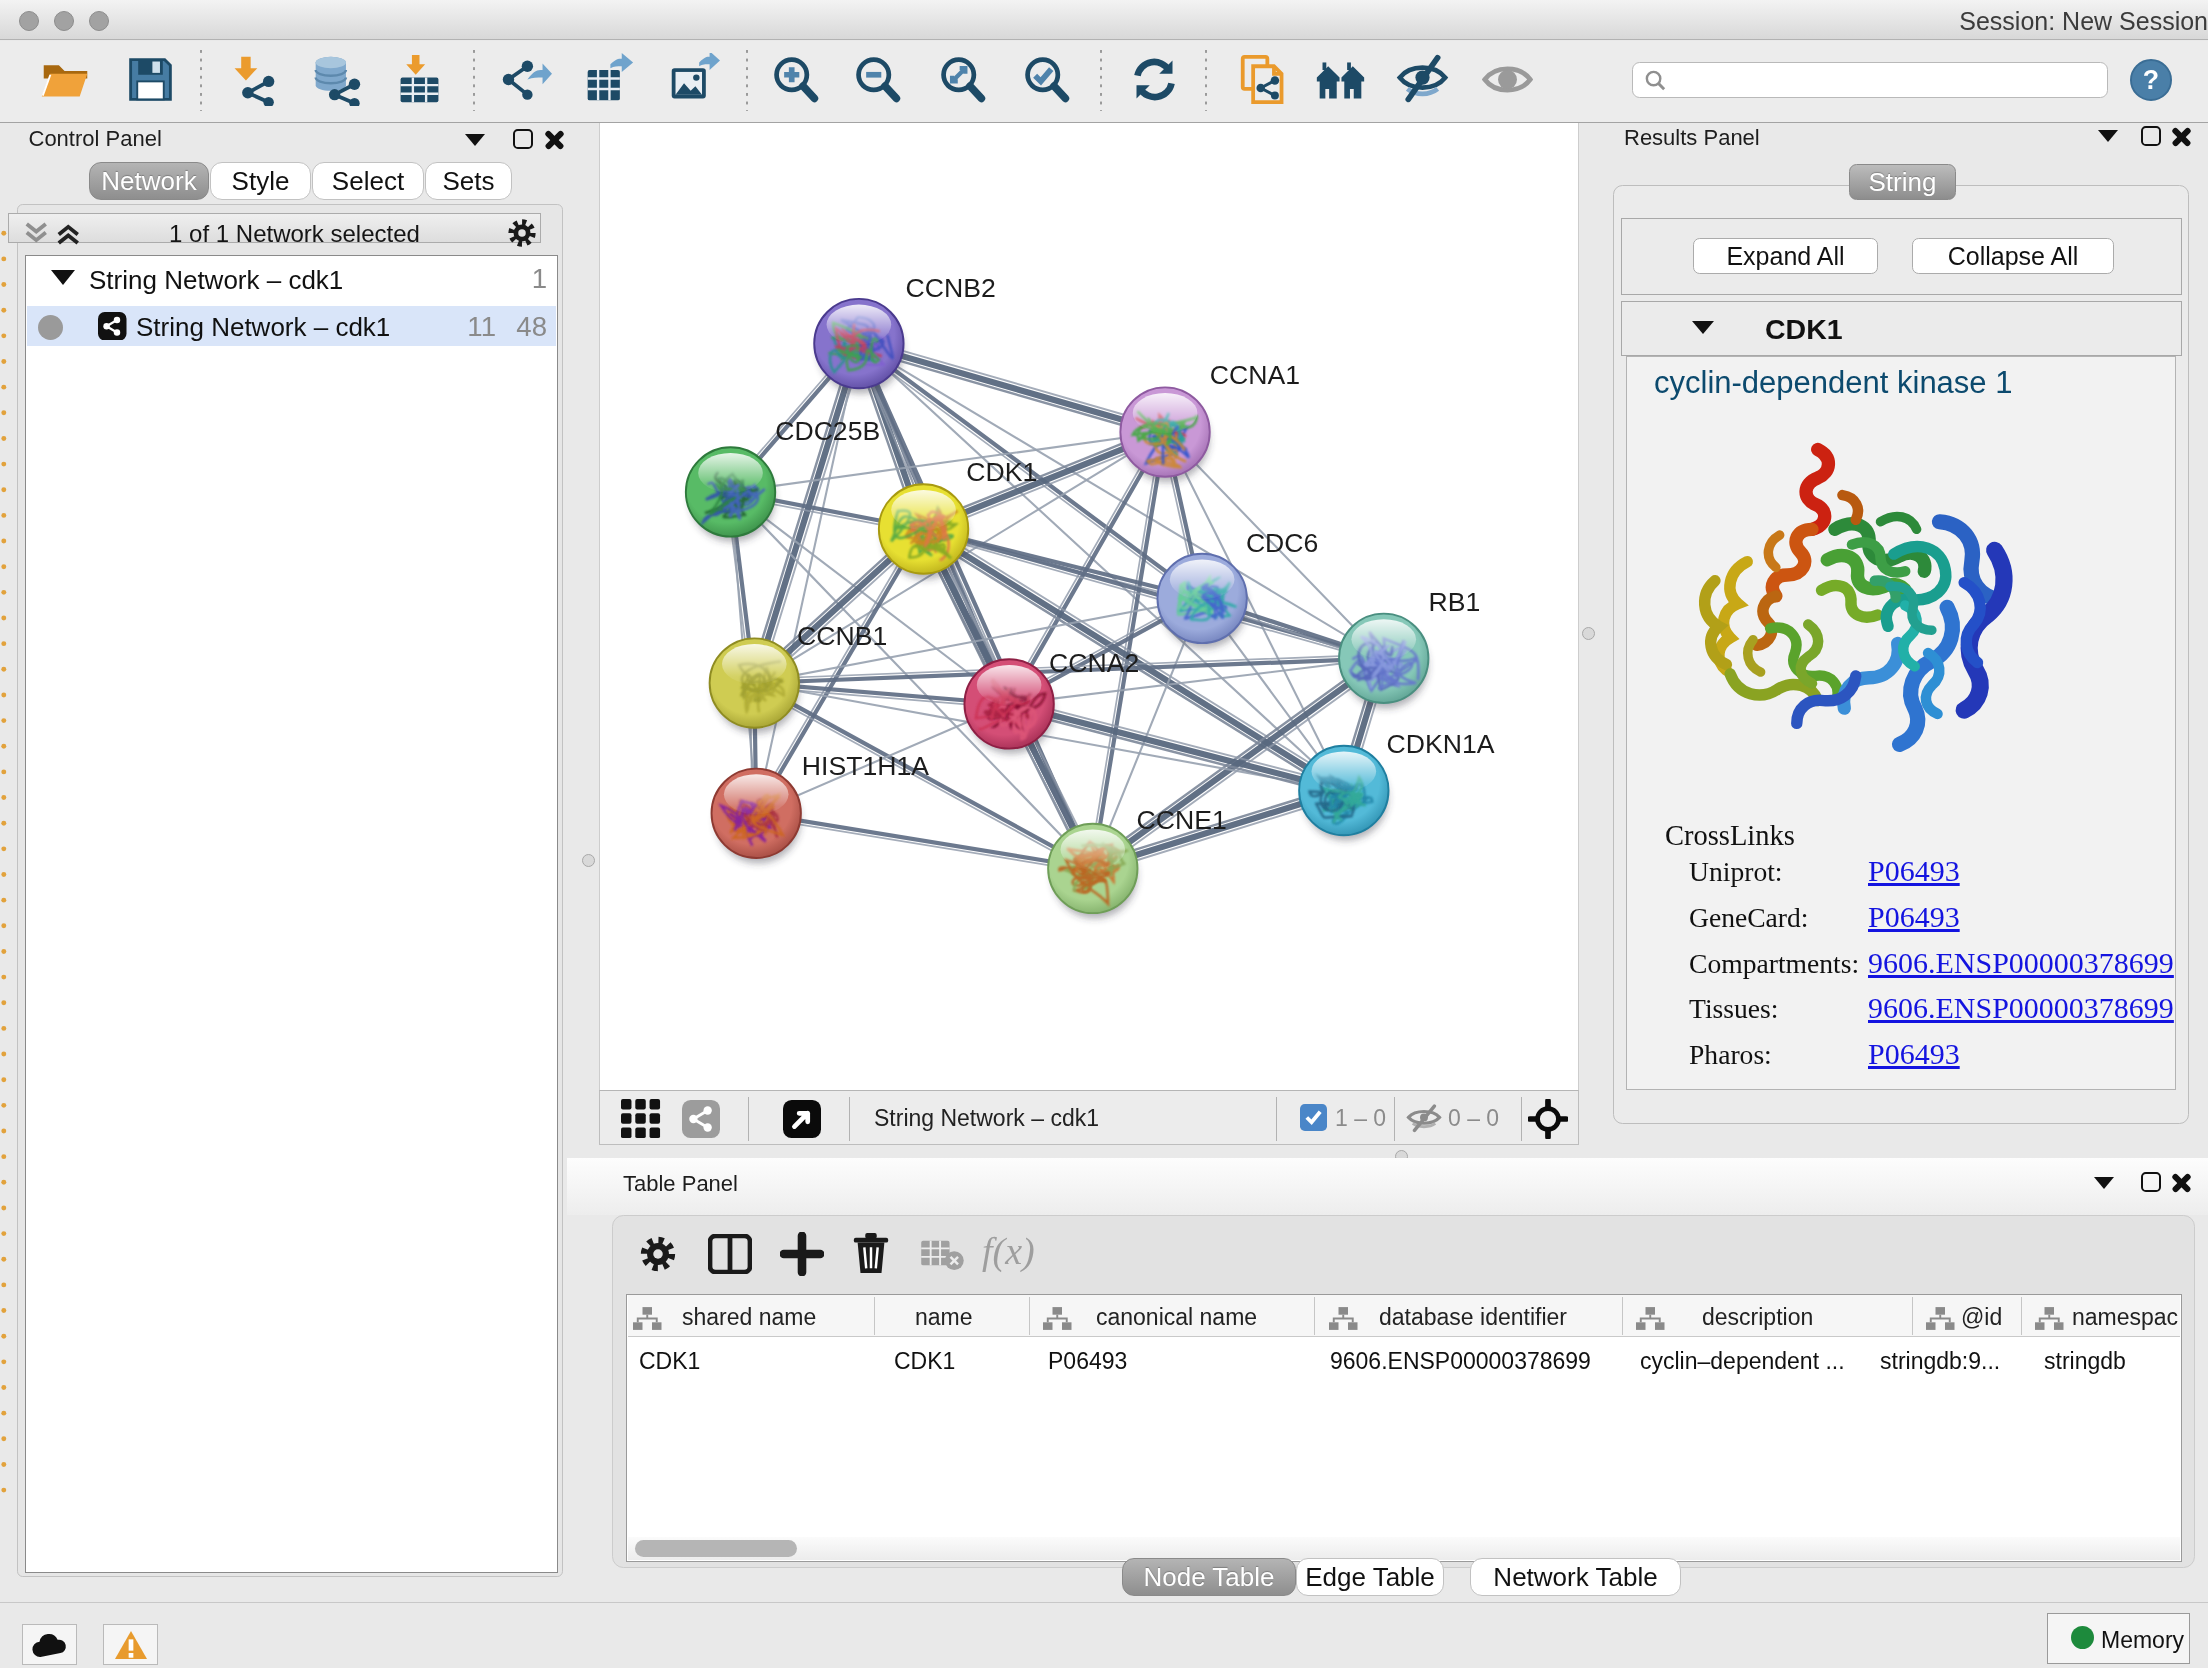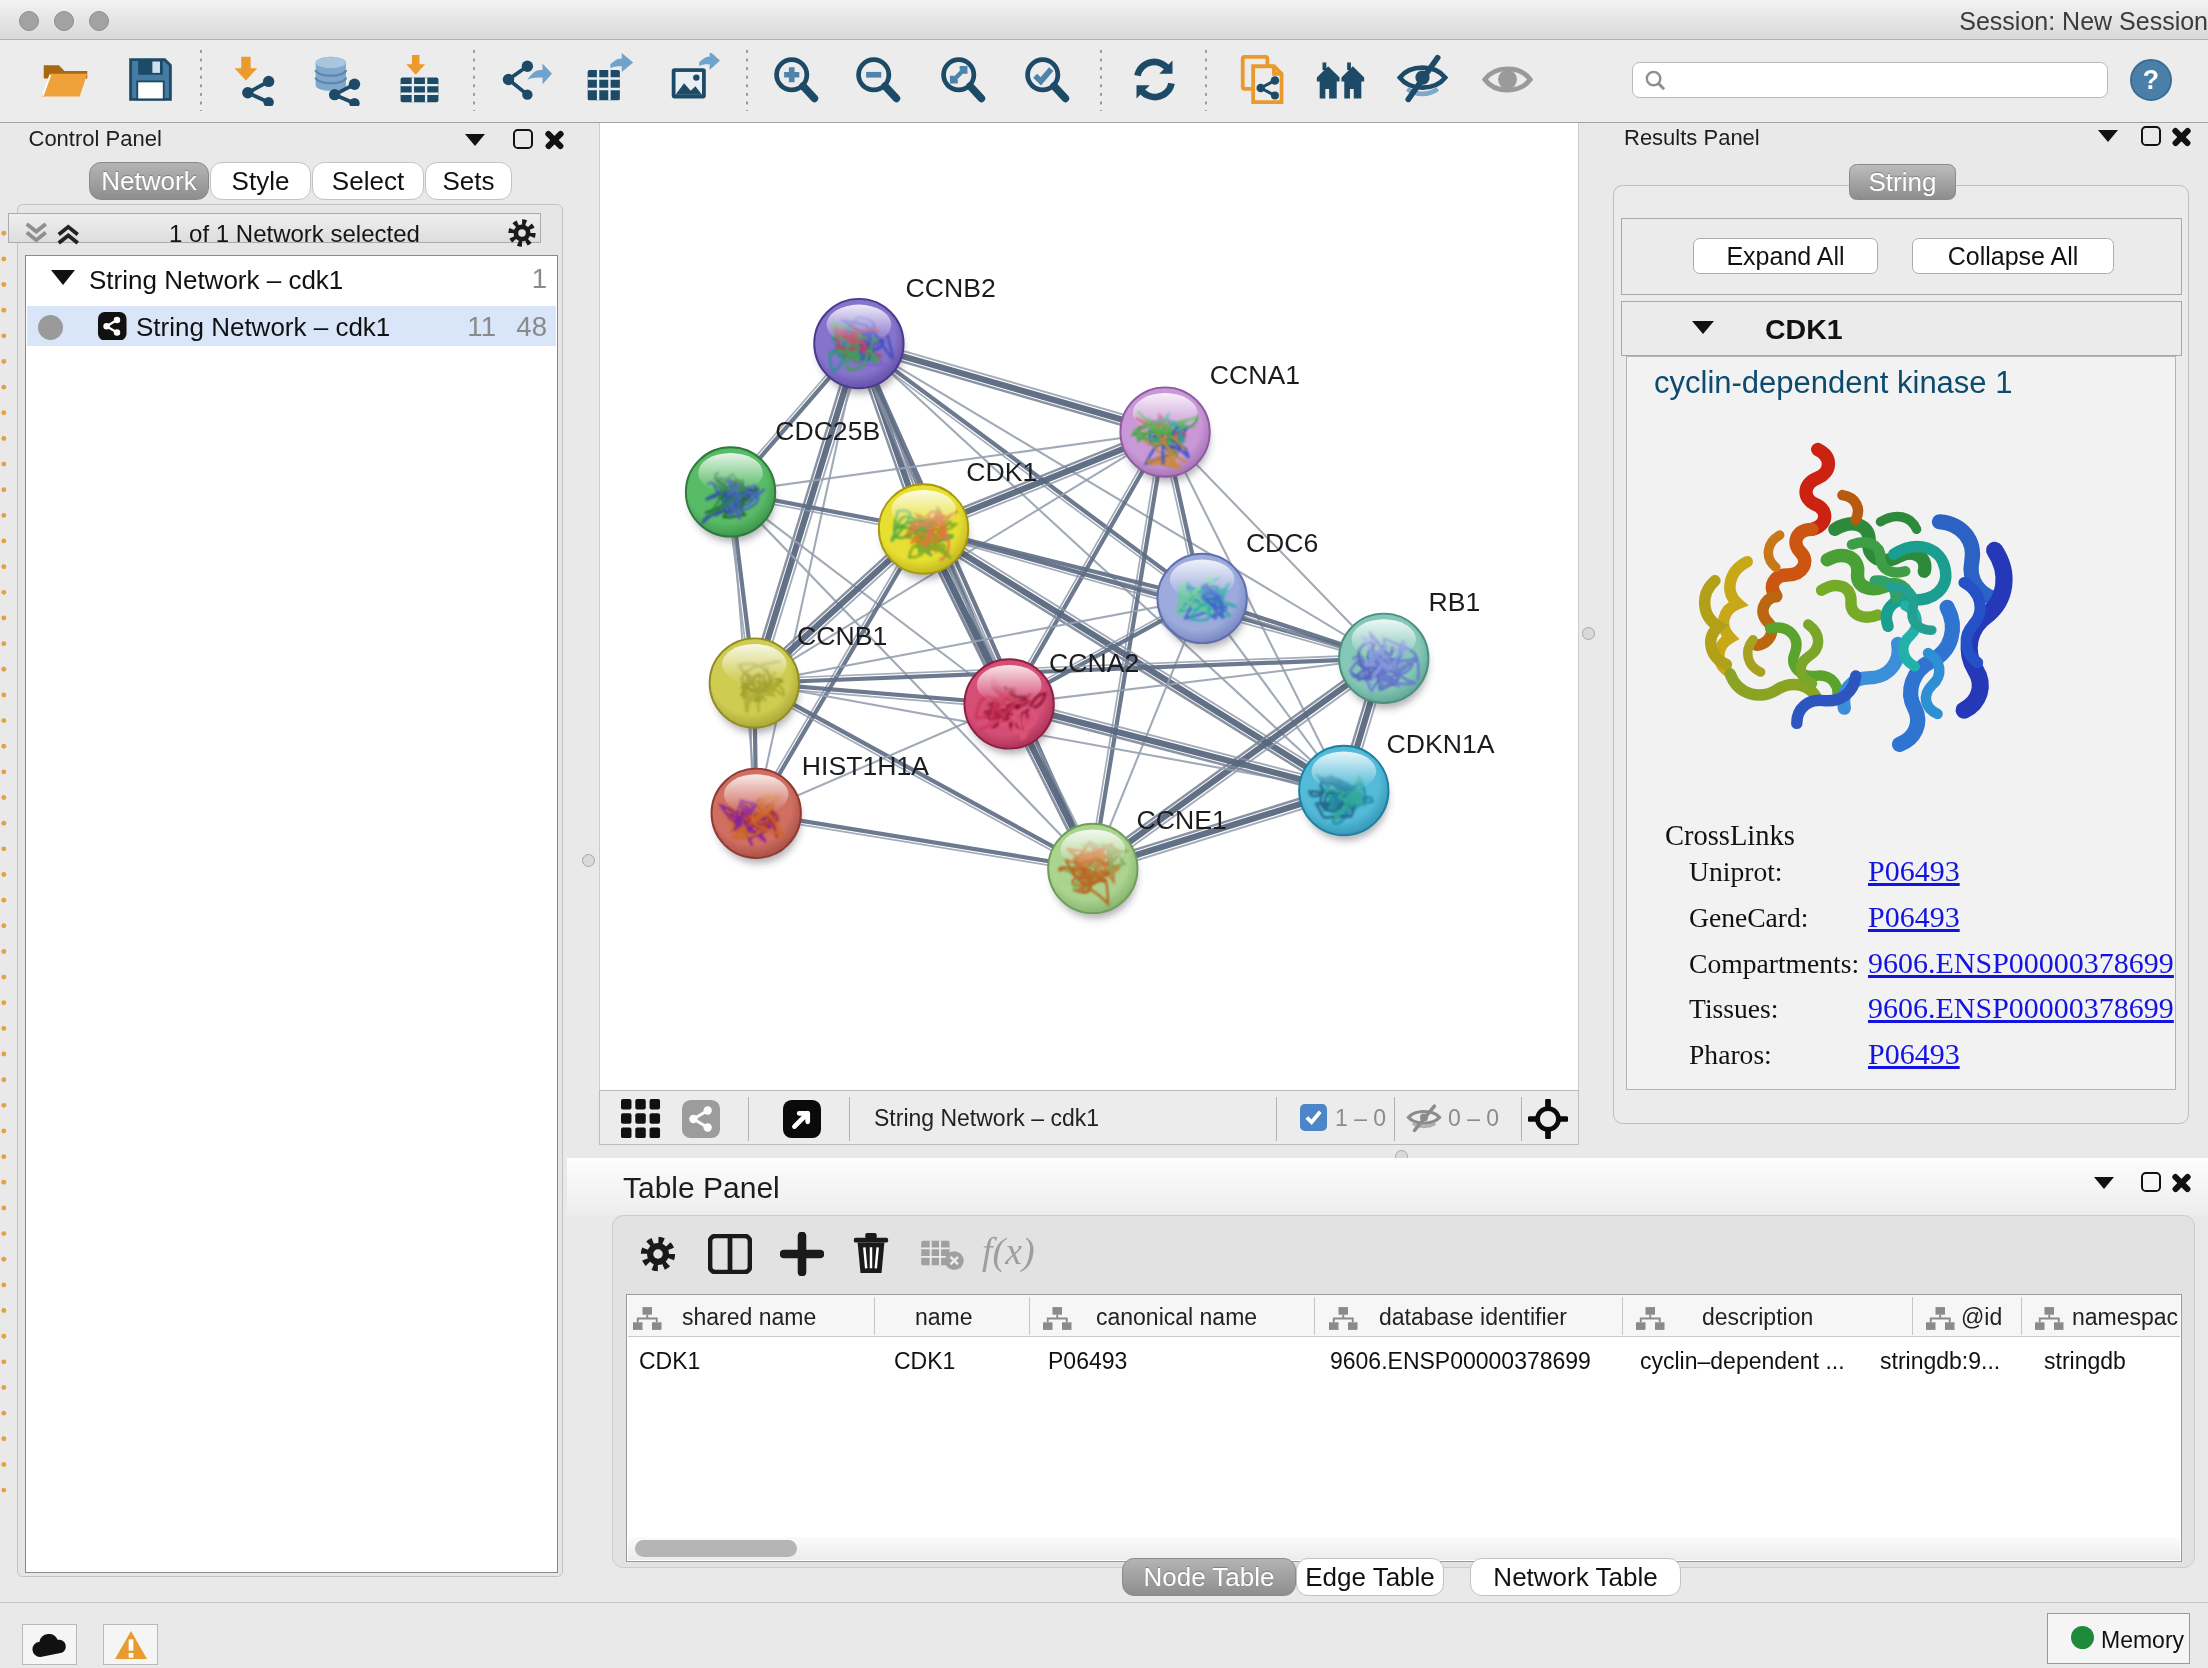--- a/index.html
+++ b/index.html
@@ -722,21 +722,21 @@
 <div class="ser" style="position:absolute;left:62px;top:545px;font-size:27.6px;color:#111">GeneCard:</div>
 <div class="ser link" style="position:absolute;left:241px;top:543px;font-size:30px">P06493</div>
 <div class="ser" style="position:absolute;left:62px;top:591px;font-size:27.6px;color:#111">Compartments:</div>
 <div class="ser link" style="position:absolute;left:241px;top:589px;font-size:30px">9606.ENSP00000378699</div>
 <div class="ser" style="position:absolute;left:62px;top:636px;font-size:27.6px;color:#111">Tissues:</div>
 <div class="ser link" style="position:absolute;left:241px;top:634px;font-size:30px">9606.ENSP00000378699</div>
 <div class="ser" style="position:absolute;left:62px;top:682px;font-size:27.6px;color:#111">Pharos:</div>
 <div class="ser link" style="position:absolute;left:241px;top:680px;font-size:30px">P06493</div>
 </div>
 <div id="tp-band">
-<div style="position:absolute;left:56px;top:13.3px;font-size:30px;color:#1d1d1d">Table Panel</div>
+<div style="position:absolute;left:56px;top:13.3px;font-size:22px;color:#1d1d1d">Table Panel</div>
 </div>
 <div class="wb-tri" style="left:2094px;top:1177px"></div>
 <div class="wb-box" style="left:2141px;top:1172px"></div>
 <div class="wb-x" style="left:2171px;top:1172px"></div>
 <div id="tp-cont"></div>
 <svg style="position:absolute;left:638px;top:1234px" width="40" height="40" viewBox="0 0 42 42">
     <circle cx="21" cy="21" r="14" fill="none" stroke="#1a1a1a" stroke-width="8" stroke-dasharray="5.2 5.8"></circle>
     <circle cx="21" cy="21" r="11.5" fill="#1a1a1a"></circle>
     <circle cx="21" cy="21" r="5" fill="#e2e2e2"></circle>
   </svg>

